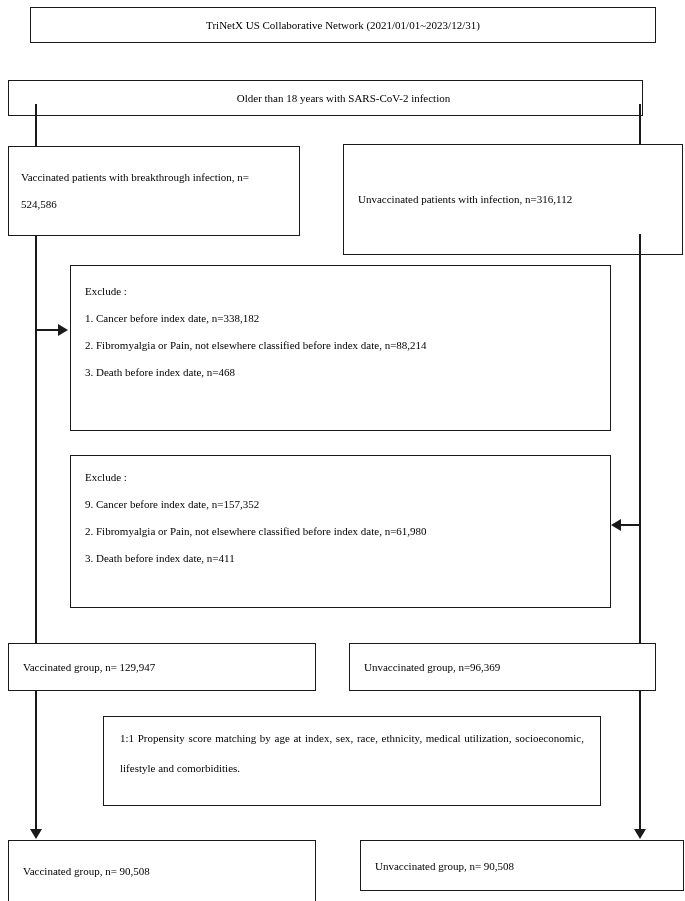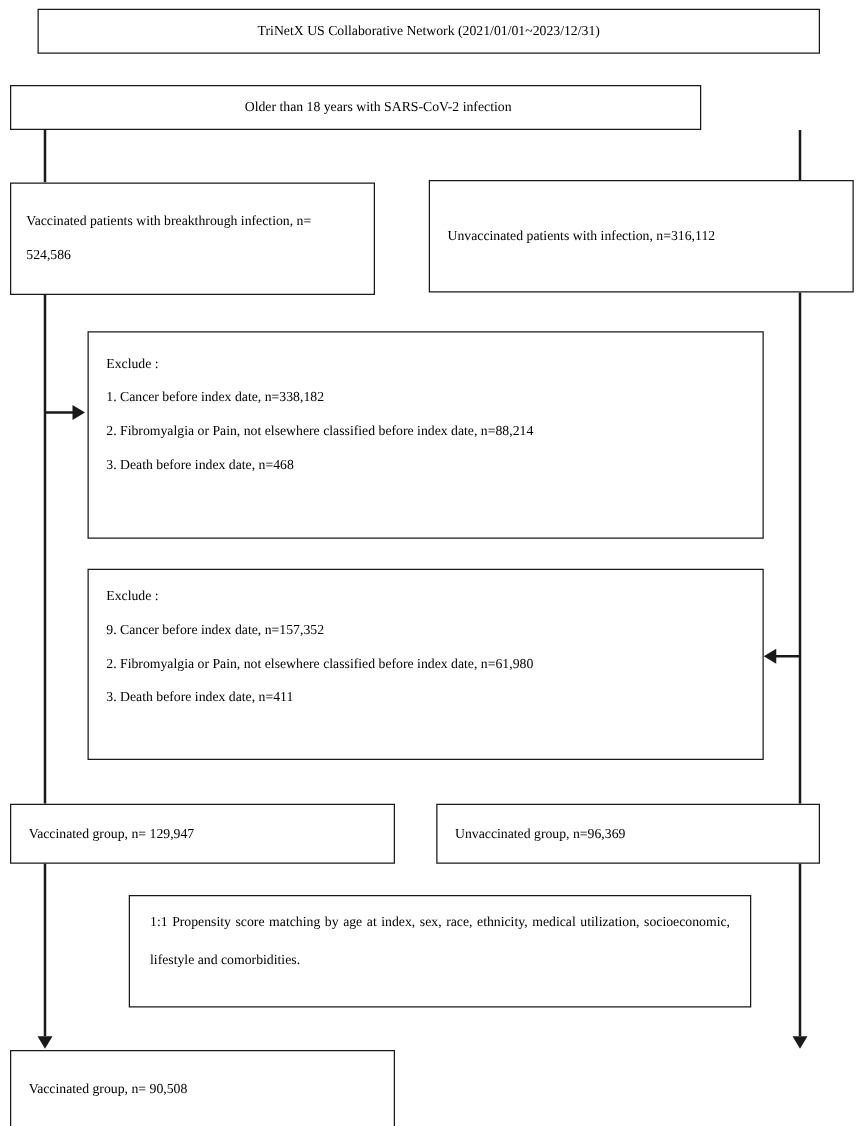--- a/index.html
+++ b/index.html
@@ -60,33 +60,33 @@
 </style>
 </head>
 <body>
 
 <div id="figure">
 
   <div class="box center" style="left:30px; top:7px; width:626px; height:36px;">
     <span>TriNetX US Collaborative Network (2021/01/01~2023/12/31)</span>
   </div>
 
-  <div class="box center" style="left:8px; top:68px; width:553px; height:36px;padding-left:36px;">
+  <div class="box center" style="left:8px; top:80px; width:635px; height:36px;padding-left:36px;">
     <span>Older than 18 years with SARS-CoV-2 infection</span>
   </div>
 
   <div class="line" style="left:35px; top:104px; width:2px; height:42px;"></div>
 
   <div class="line" style="left:639px; top:104px; width:2px; height:40px;"></div>
 
   <div class="box vcenter" style="left:8px; top:146px; width:292px; height:90px; padding-left:12px;">
     <span class="wrapline" style="max-width:258px;">Vaccinated patients with breakthrough infection, n= 524,586</span>
   </div>
 
-  <div class="box vcenter" style="left:343px; top:144px; width:340px; height:90px; padding-left:14px; padding-right:14px;">
+  <div class="box vcenter" style="left:343px; top:144px; width:340px; height:111px; padding-left:14px; padding-right:14px;">
     <span class="wrapline">Unvaccinated patients with infection, n=316,112</span>
   </div>
 
   <div class="line" style="left:35px; top:236px; width:2px; height:407px;"></div>
 
   <div class="line" style="left:639px; top:234px; width:2px; height:409px;"></div>
 
   <div class="box list" style="left:70px; top:265px; width:541px; height:166px;">
     <div>Exclude :</div>
     <div>1. Cancer before index date, n=338,182</div>
@@ -122,14 +122,17 @@
   <div class="arrowhead" style="left:634px; top:829px; border-top:10px solid #1a1a1a; border-left:6px solid transparent; border-right:6px solid transparent;"></div>
 
   <div class="box just" style="left:103px; top:716px; width:498px; height:90px;">
     <span>1:1 Propensity score matching by age at index, sex, race, ethnicity, medical utilization, socioeconomic, lifestyle and comorbidities.</span>
   </div>
 
   <div class="box vcenter" style="left:8px; top:840px; width:308px; height:62px; padding-left:14px;">
     <span>Vaccinated group, n= 90,508</span>
   </div>
 
+  <div class="box vcenter" style="left:360px; top:840px; width:324px; height:51px; padding-left:14px;">
+    <span>Unvaccinated group, n= 90,508</span>
+  </div>
 
 </div>
 
 </body></html>

